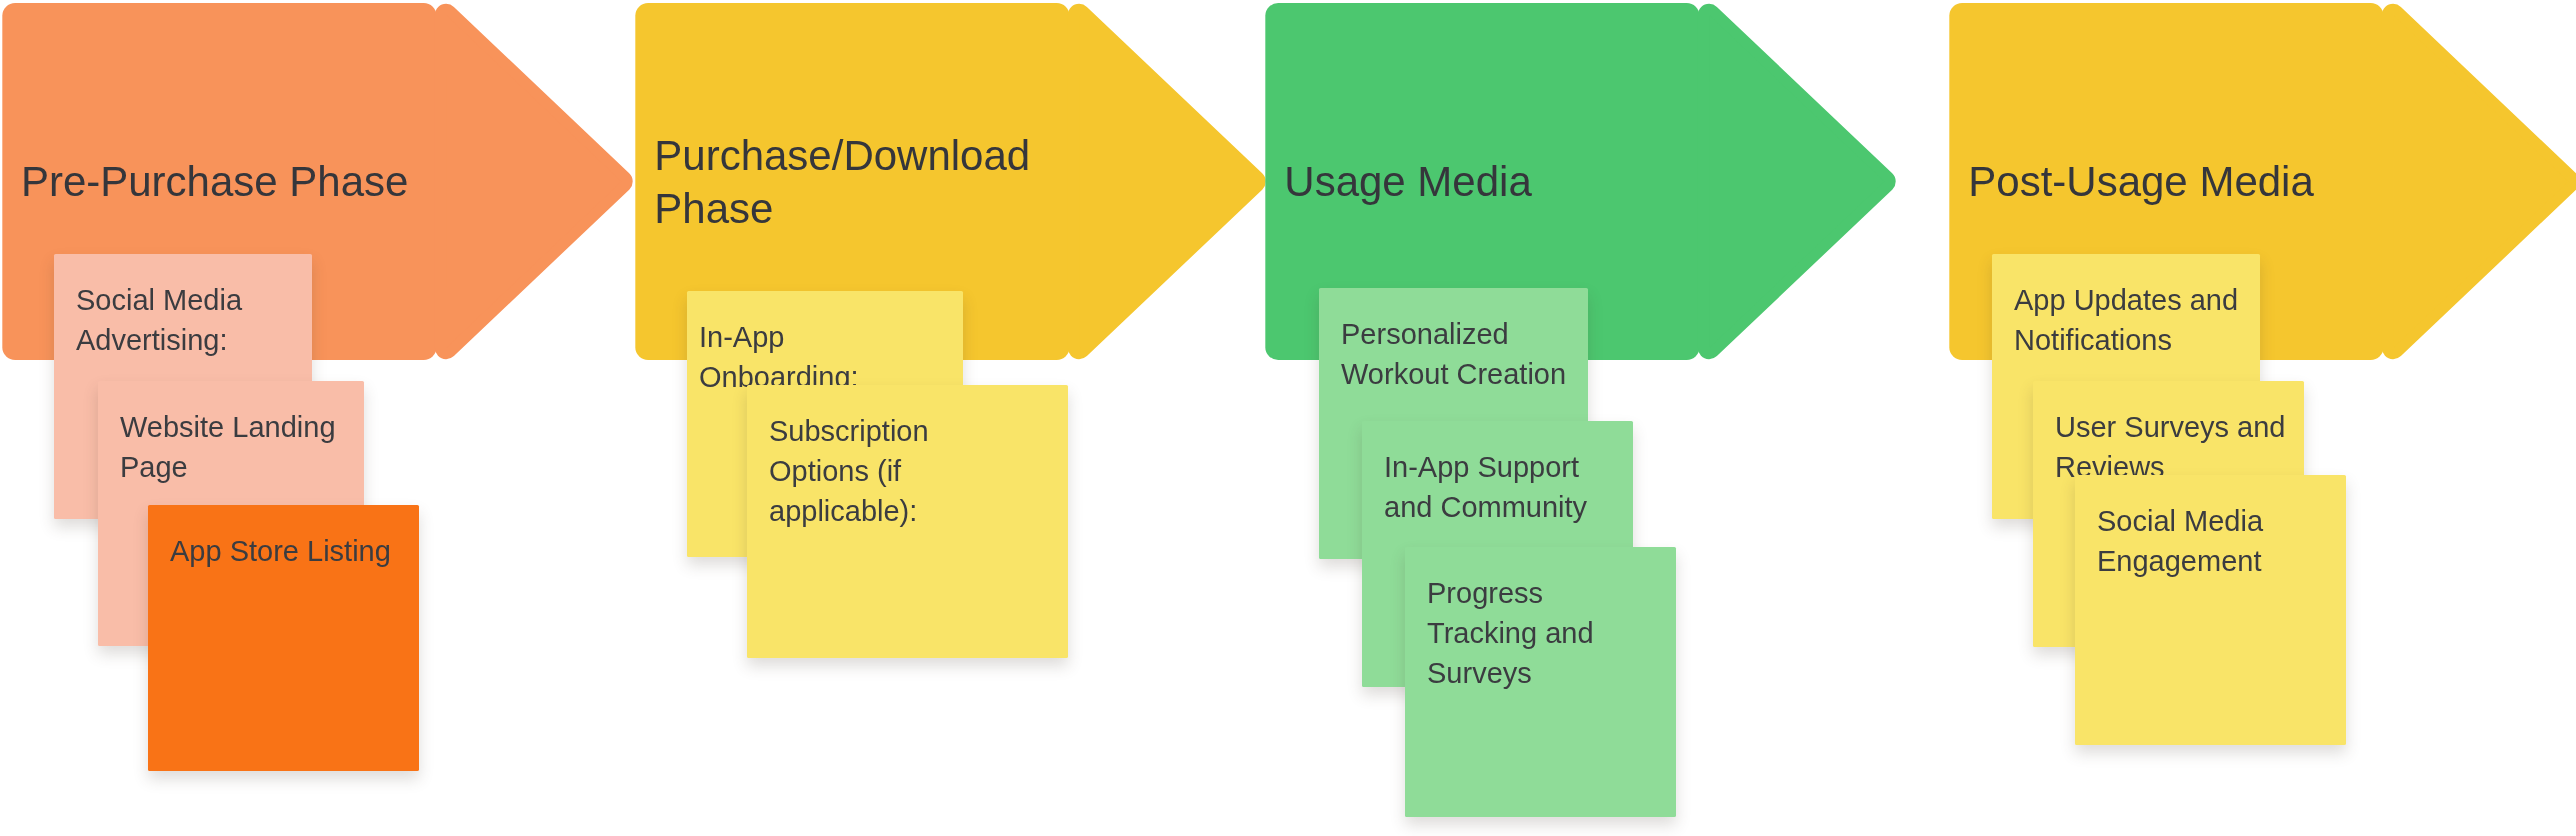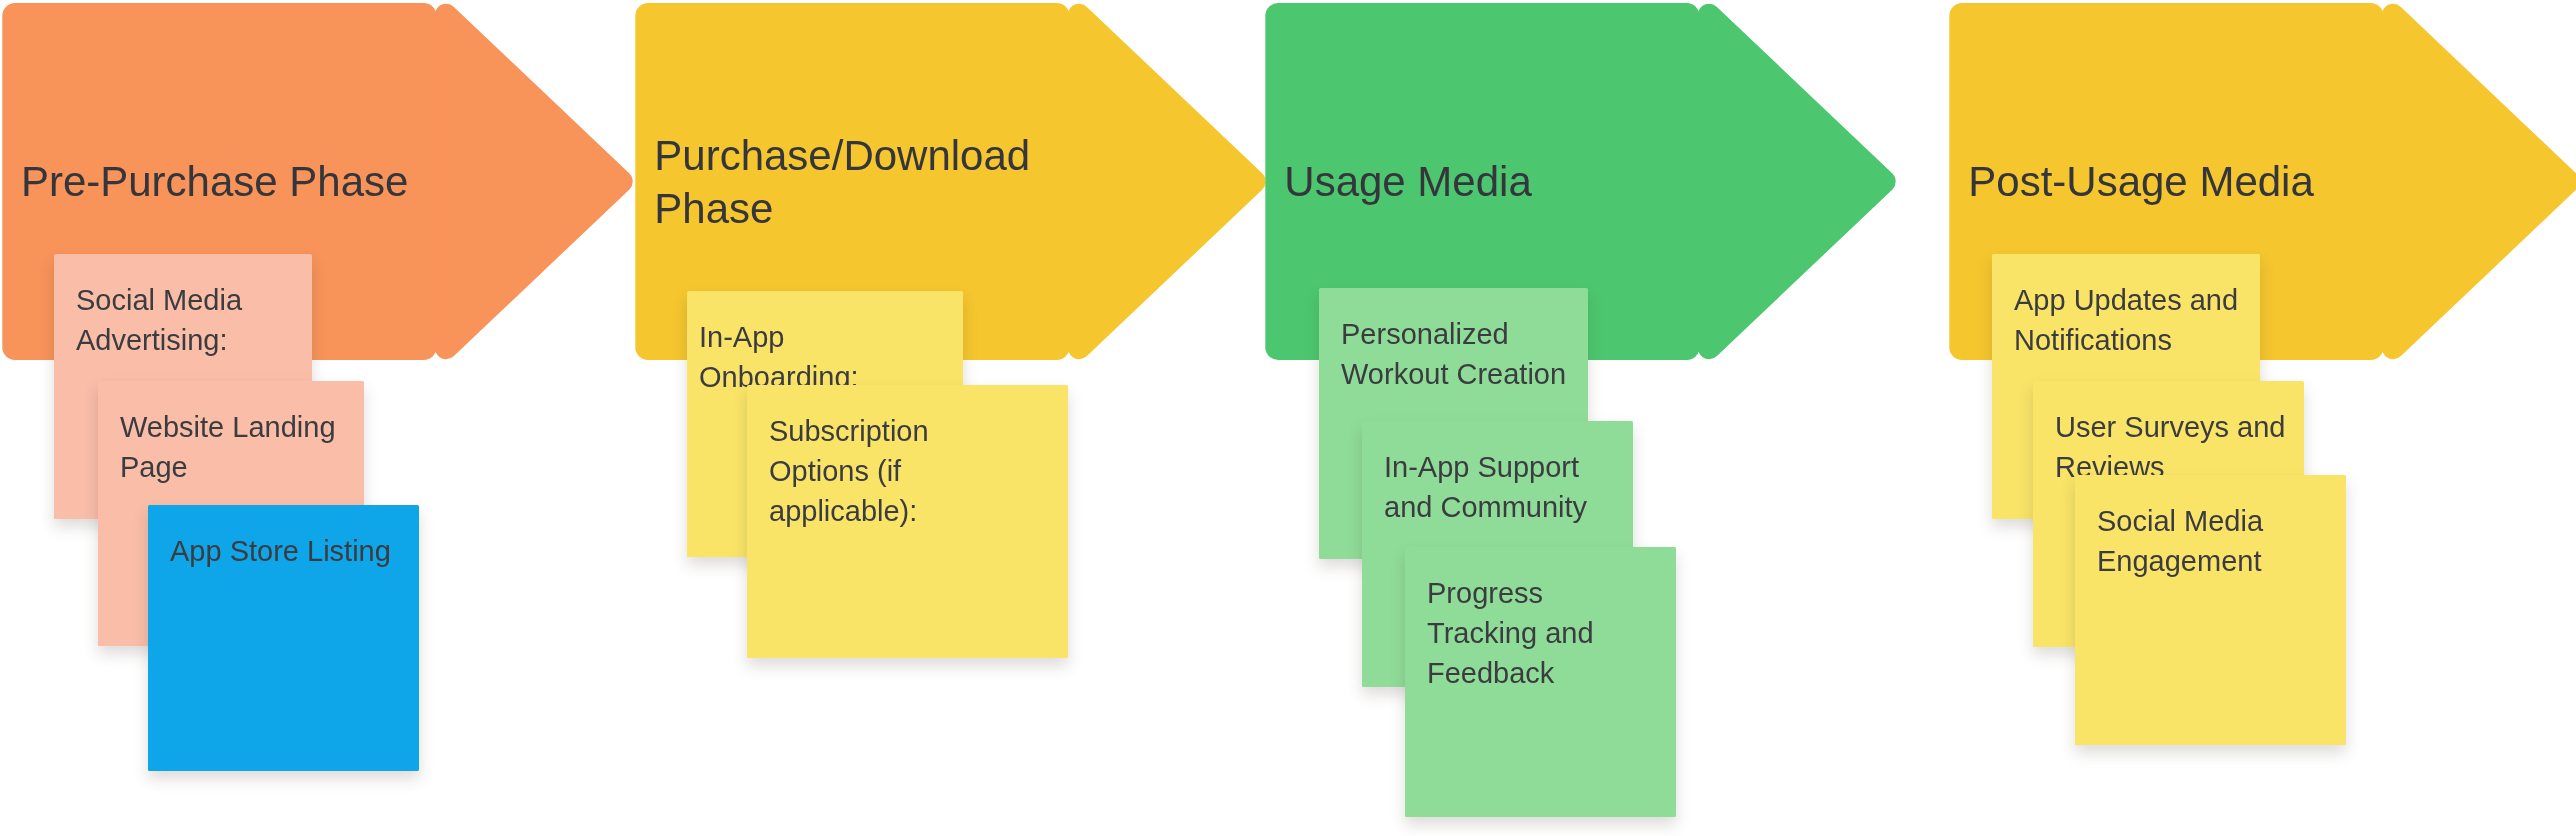--- a/index.html
+++ b/index.html
@@ -89,35 +89,35 @@
       <path d="M552 15 L770 222 L552 429 Z" stroke-width="28" stroke-linejoin="round" fill="#F5C62E" stroke="#F5C62E"></path>
       <path d="M552 15 L770 222 L552 429 Z" stroke="none" fill="#F5C62E"></path>
     </svg>
     <div class="phase-title">Post-Usage Media</div>
   </div>
 
   <div class="note" style="left: 54px; top: 254px; width: 258px; height: 265px; background: rgb(249, 189, 168);">Social Media
 Advertising:</div>
   <div class="note" style="left: 98px; top: 381px; width: 266px; height: 265px; background: rgb(249, 189, 168);">Website Landing
 Page</div>
-  <div class="note" style="left: 148px; top: 505px; width: 271px; height: 266px; background: #0ea5e9;">App Store Listing</div>
+  <div class="note" style="left: 148px; top: 505px; width: 271px; height: 266px; background: #f97316;">App Store Listing</div>
 
   <div class="note" style="left: 687px; top: 291px; width: 276px; height: 266px; background: rgb(249, 228, 104); padding-left: 12px;">In-App
 Onboarding:</div>
   <div class="note" style="left: 747px; top: 385px; width: 321px; height: 273px; background: rgb(249, 228, 104);">Subscription
 Options (if
 applicable):</div>
 
   <div class="note" style="left: 1319px; top: 288px; width: 269px; height: 271px; background: rgb(143, 220, 152);">Personalized
 Workout Creation</div>
   <div class="note" style="left: 1362px; top: 421px; width: 271px; height: 266px; background: rgb(143, 220, 152);">In-App Support
 and Community</div>
   <div class="note" style="left: 1405px; top: 547px; width: 271px; height: 270px; background: rgb(143, 220, 152);">Progress
 Tracking and
-Feedback</div>
+Surveys</div>
 
   <div class="note" style="left: 1992px; top: 254px; width: 268px; height: 265px; background: rgb(249, 228, 104);">App Updates and
 Notifications</div>
   <div class="note" style="left: 2033px; top: 381px; width: 271px; height: 266px; background: rgb(249, 228, 104);">User Surveys and
 Reviews</div>
   <div class="note" style="left: 2075px; top: 475px; width: 271px; height: 270px; background: rgb(249, 228, 104);">Social Media
 Engagement</div>
 
 </div>
 

